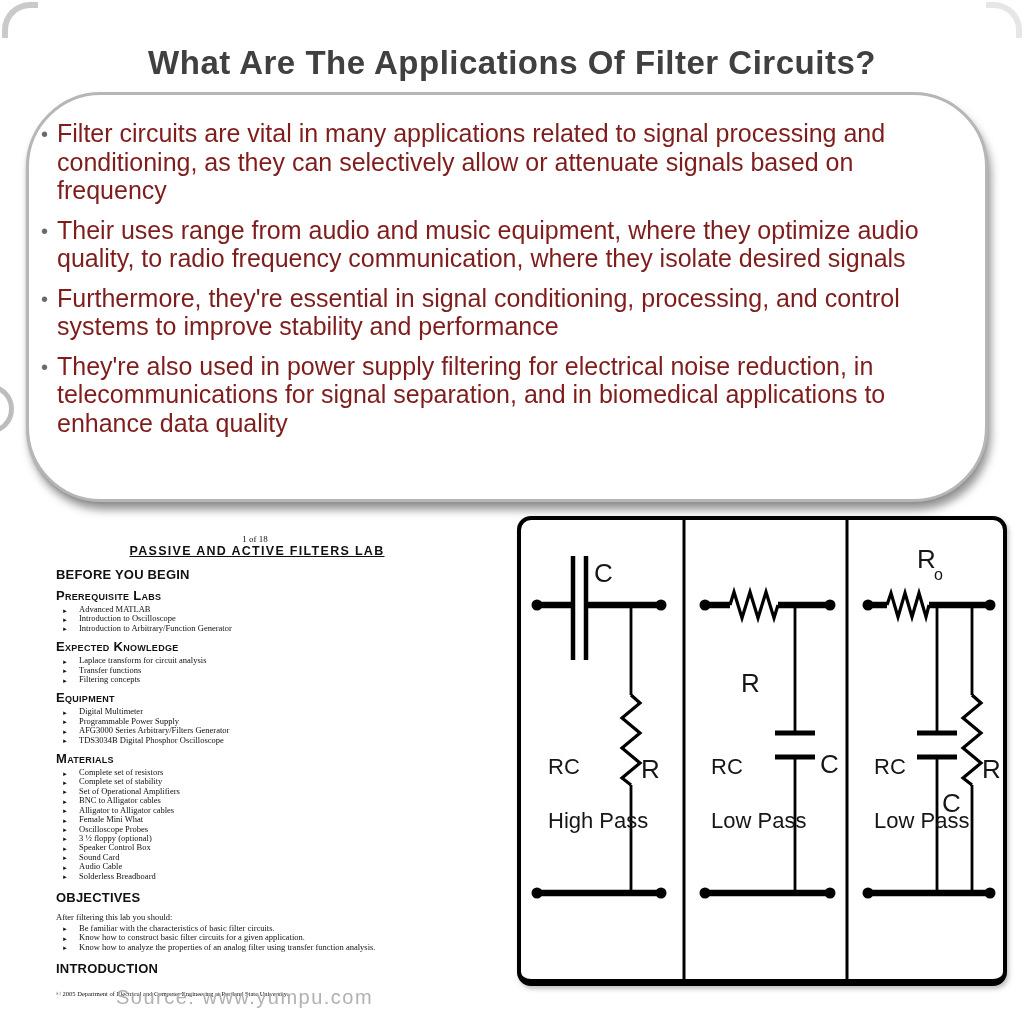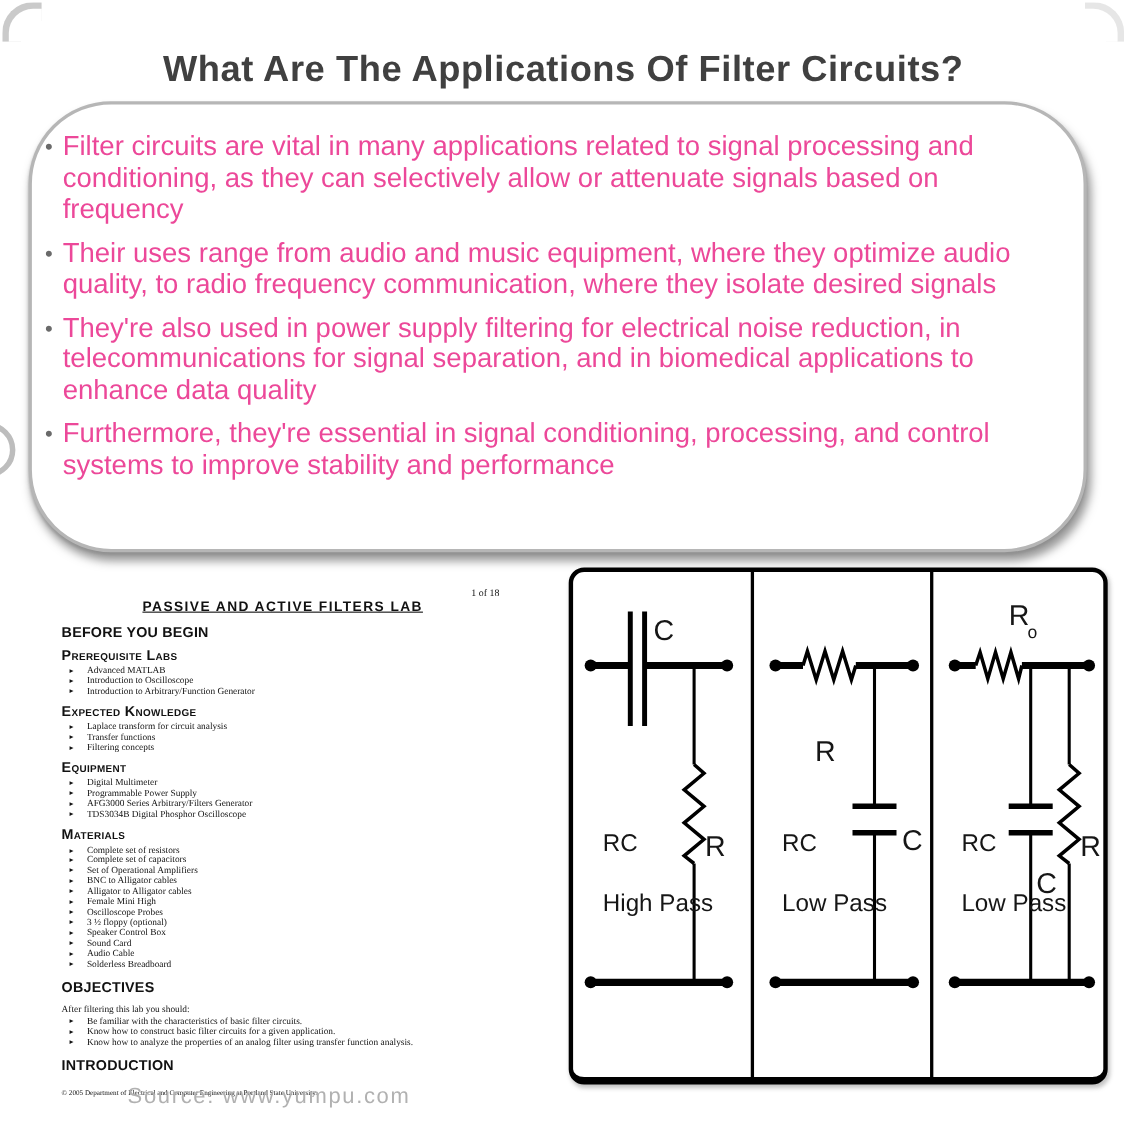--- a/index.html
+++ b/index.html
@@ -25,27 +25,27 @@
 
   .bullet-box {
     position:absolute; left:26px; top:92px; width:962px; height:410px;
     box-sizing:border-box; background:#fff;
     border:3px solid #b6b6b6; border-radius:75px;
     box-shadow:3px 8px 9px rgba(125,125,125,.8), 0 2px 2px rgba(170,170,170,.5);
     padding:24px 34px 0 8px; z-index:2;
   }
   ul.bullets { list-style:none; margin:0; padding:0; }
   .bullets li { position:relative; padding-left:20px; font-size:25px;
-    line-height:28.5px; color:#ec4899; margin-bottom:11px; }
+    line-height:28.5px; color:#7f1d1d; margin-bottom:11px; }
   .bullets li::before { content:"•"; position:absolute; left:4px; top:1px;
     font-size:20px; color:#6a6a6a; }
 
   
   .doc { position:absolute; left:56px; top:534px; width:402px; z-index:1; color:#111; }
-  .doc-pagenum { text-align:right; padding-right:4px; font:9px "Liberation Serif", serif; }
+  .doc-pagenum { text-align:center; padding-right:4px; font:9px "Liberation Serif", serif; }
   .doc-title { text-align:center; font-weight:bold; font-size:12.5px;
     letter-spacing:1.3px;text-decoration:underline; }
   .doc-h1 { margin-top:9px; font-weight:bold; font-size:13px; letter-spacing:.2px; }
   .doc-h2 { margin-top:6px; font-weight:bold; font-size:13px;
     font-variant:small-caps; letter-spacing:.3px; }
   .doc ul { list-style:none; margin:2px 0 0 0; padding:0; }
   .doc li { position:relative; padding-left:23px; font:8.5px/9.4px "Liberation Serif", serif; }
   .doc li::before { content:"►"; position:absolute; left:6px; top:1.5px; font-size:6px; }
   .doc-lead { margin-top:7px; font:8.5px "Liberation Serif", serif; }
   .doc-para { margin-top:6px; font:8.5px/9.6px "Liberation Serif", serif; text-align:justify; }
@@ -73,22 +73,22 @@
 <div class="corner-tl"></div>
 <div class="corner-tr"></div>
 <div class="side-circle"></div>
 
 <h1 class="title">What Are The Applications Of Filter Circuits?</h1>
 
 <div class="bullet-box">
   <ul class="bullets">
     <li><span>Filter circuits are vital in many applications related to signal processing and conditioning, as they can selectively allow or attenuate signals based on frequency</span></li>
     <li><span>Their uses range from audio and music equipment, where they optimize audio quality, to radio frequency communication, where they isolate desired signals</span></li>
+    <li><span>Furthermore, they're essential in signal conditioning, processing, and control systems to improve stability and performance</span></li>
     <li><span>They're also used in power supply filtering for electrical noise reduction, in telecommunications for signal separation, and in biomedical applications to enhance data quality</span></li>
-    <li><span>Furthermore, they're essential in signal conditioning, processing, and control systems to improve stability and performance</span></li>
   </ul>
 </div>
 
 <div class="doc">
   <div class="doc-pagenum">1 of 18</div>
   <div class="doc-title">PASSIVE AND ACTIVE FILTERS LAB</div>
   <div class="doc-h1">BEFORE YOU BEGIN</div>
 
   <div class="doc-h2">Prerequisite Labs</div>
   <ul>
@@ -108,25 +108,25 @@
   <ul>
     <li>Digital Multimeter</li>
     <li>Programmable Power Supply</li>
     <li>AFG3000 Series Arbitrary/Filters Generator</li>
     <li>TDS3034B Digital Phosphor Oscilloscope</li>
   </ul>
 
   <div class="doc-h2">Materials</div>
   <ul>
     <li>Complete set of resistors</li>
-    <li>Complete set of capacitors</li>
+    <li>Complete set of stability</li>
     <li>Set of Operational Amplifiers</li>
     <li>BNC to Alligator cables</li>
     <li>Alligator to Alligator cables</li>
-    <li>Female Mini High</li>
+    <li>Female Mini What</li>
     <li>Oscilloscope Probes</li>
     <li>3 ½ floppy (optional)</li>
     <li>Speaker Control Box</li>
     <li>Sound Card</li>
     <li>Audio Cable</li>
     <li>Solderless Breadboard</li>
   </ul>
 
   <div class="doc-h1">OBJECTIVES</div>
   <div class="doc-lead">After filtering this lab you should:</div>

